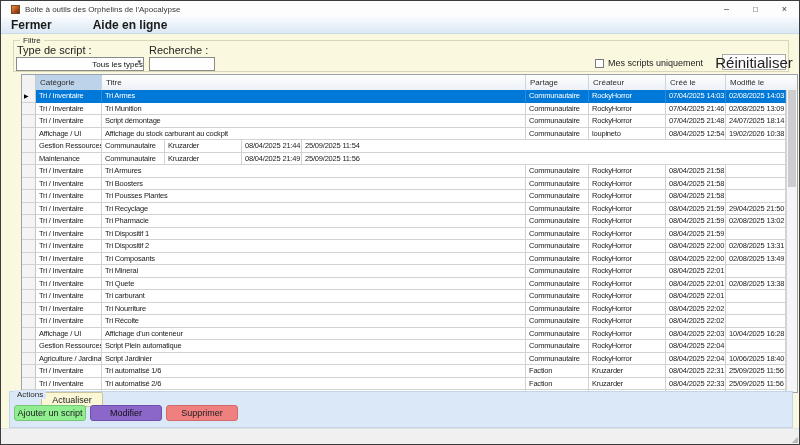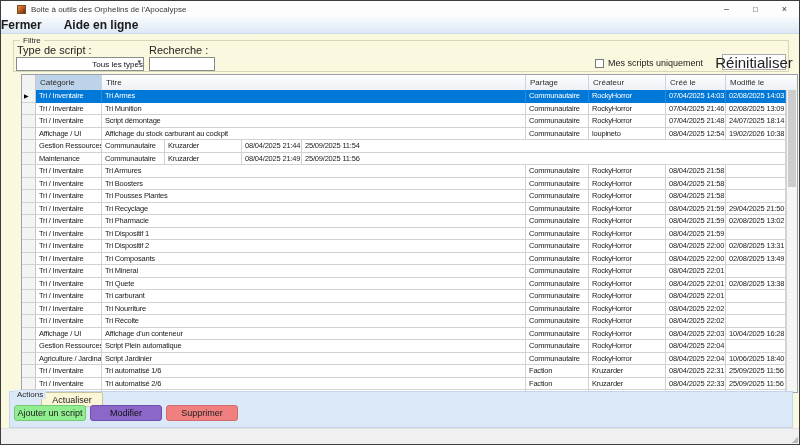--- a/index.html
+++ b/index.html
@@ -1,28 +1,28 @@
 <!DOCTYPE html>
 <html><head>
 <meta charset="utf-8">
 <style>
   html,body{margin:0;padding:0;background:#cfcfcf;}
   *{box-sizing:border-box;font-family:"Liberation Sans",sans-serif;}
   .window{position:relative;width:800px;height:445px;background:#FAF8DF;border:1px solid #3c3c3c;overflow:hidden;}
 
   
-  .titlebar{position:absolute;left:0;top:0;right:0;height:16px;background:#fdfdfd;display:flex;align-items:center;padding-left:16px;}
+  .titlebar{position:absolute;left:0;top:0;right:0;height:16px;background:#fdfdfd;display:flex;align-items:center;padding-left:10px;}
   .app-icon{width:9px;height:9px;background:linear-gradient(135deg,#e8953f 0%,#b4511e 55%,#5f2d12 100%);border:1px solid #7a4a20;margin-right:5px;flex:none;}
   .title-text{font-size:8px;color:#3a3a3a;white-space:nowrap;}
   .win-controls{position:absolute;right:0;top:0;height:16px;display:flex;}
   .win-btn{width:29px;height:16px;display:flex;align-items:center;justify-content:center;font-size:9px;color:#333;}
   .win-btn.max{font-size:8px;}
 
   
-  .menubar{position:absolute;left:0;top:16px;right:0;height:17px;background:linear-gradient(#f8fbfe,#dce8f5);border-bottom:1px solid #cdd9e6;display:flex;align-items:center;padding-left:0;}
+  .menubar{position:absolute;left:0;top:16px;right:0;height:17px;background:linear-gradient(#f8fbfe,#dce8f5);border-bottom:1px solid #cdd9e6;display:flex;align-items:center;padding-left:10px;gap:19px;}
   .menu-item{font-size:12px;font-weight:600;color:#1b1b1b;margin-right:22px;white-space:nowrap;}
 
   
   .content{position:absolute;left:0;top:33px;right:0;height:357px;background:#FAF8DF;}
 
   
   .filter-group{position:absolute;left:12px;top:6px;width:776px;height:32px;border:1px solid #d9d5ba;}
   .group-label{position:absolute;top:-5px;left:6px;font-size:8px;color:#2b2b2b;background:#FAF8DF;padding:0 3px;line-height:9px;}
   .flabel{position:absolute;font-size:11px;color:#222;white-space:nowrap;}
   .combo{position:absolute;left:2px;top:16px;width:128px;height:14px;background:#fff;border:1px solid #8a8a8a;display:flex;align-items:center;padding-left:3px;font-size:8px;color:#111;justify-content:flex-end;}

